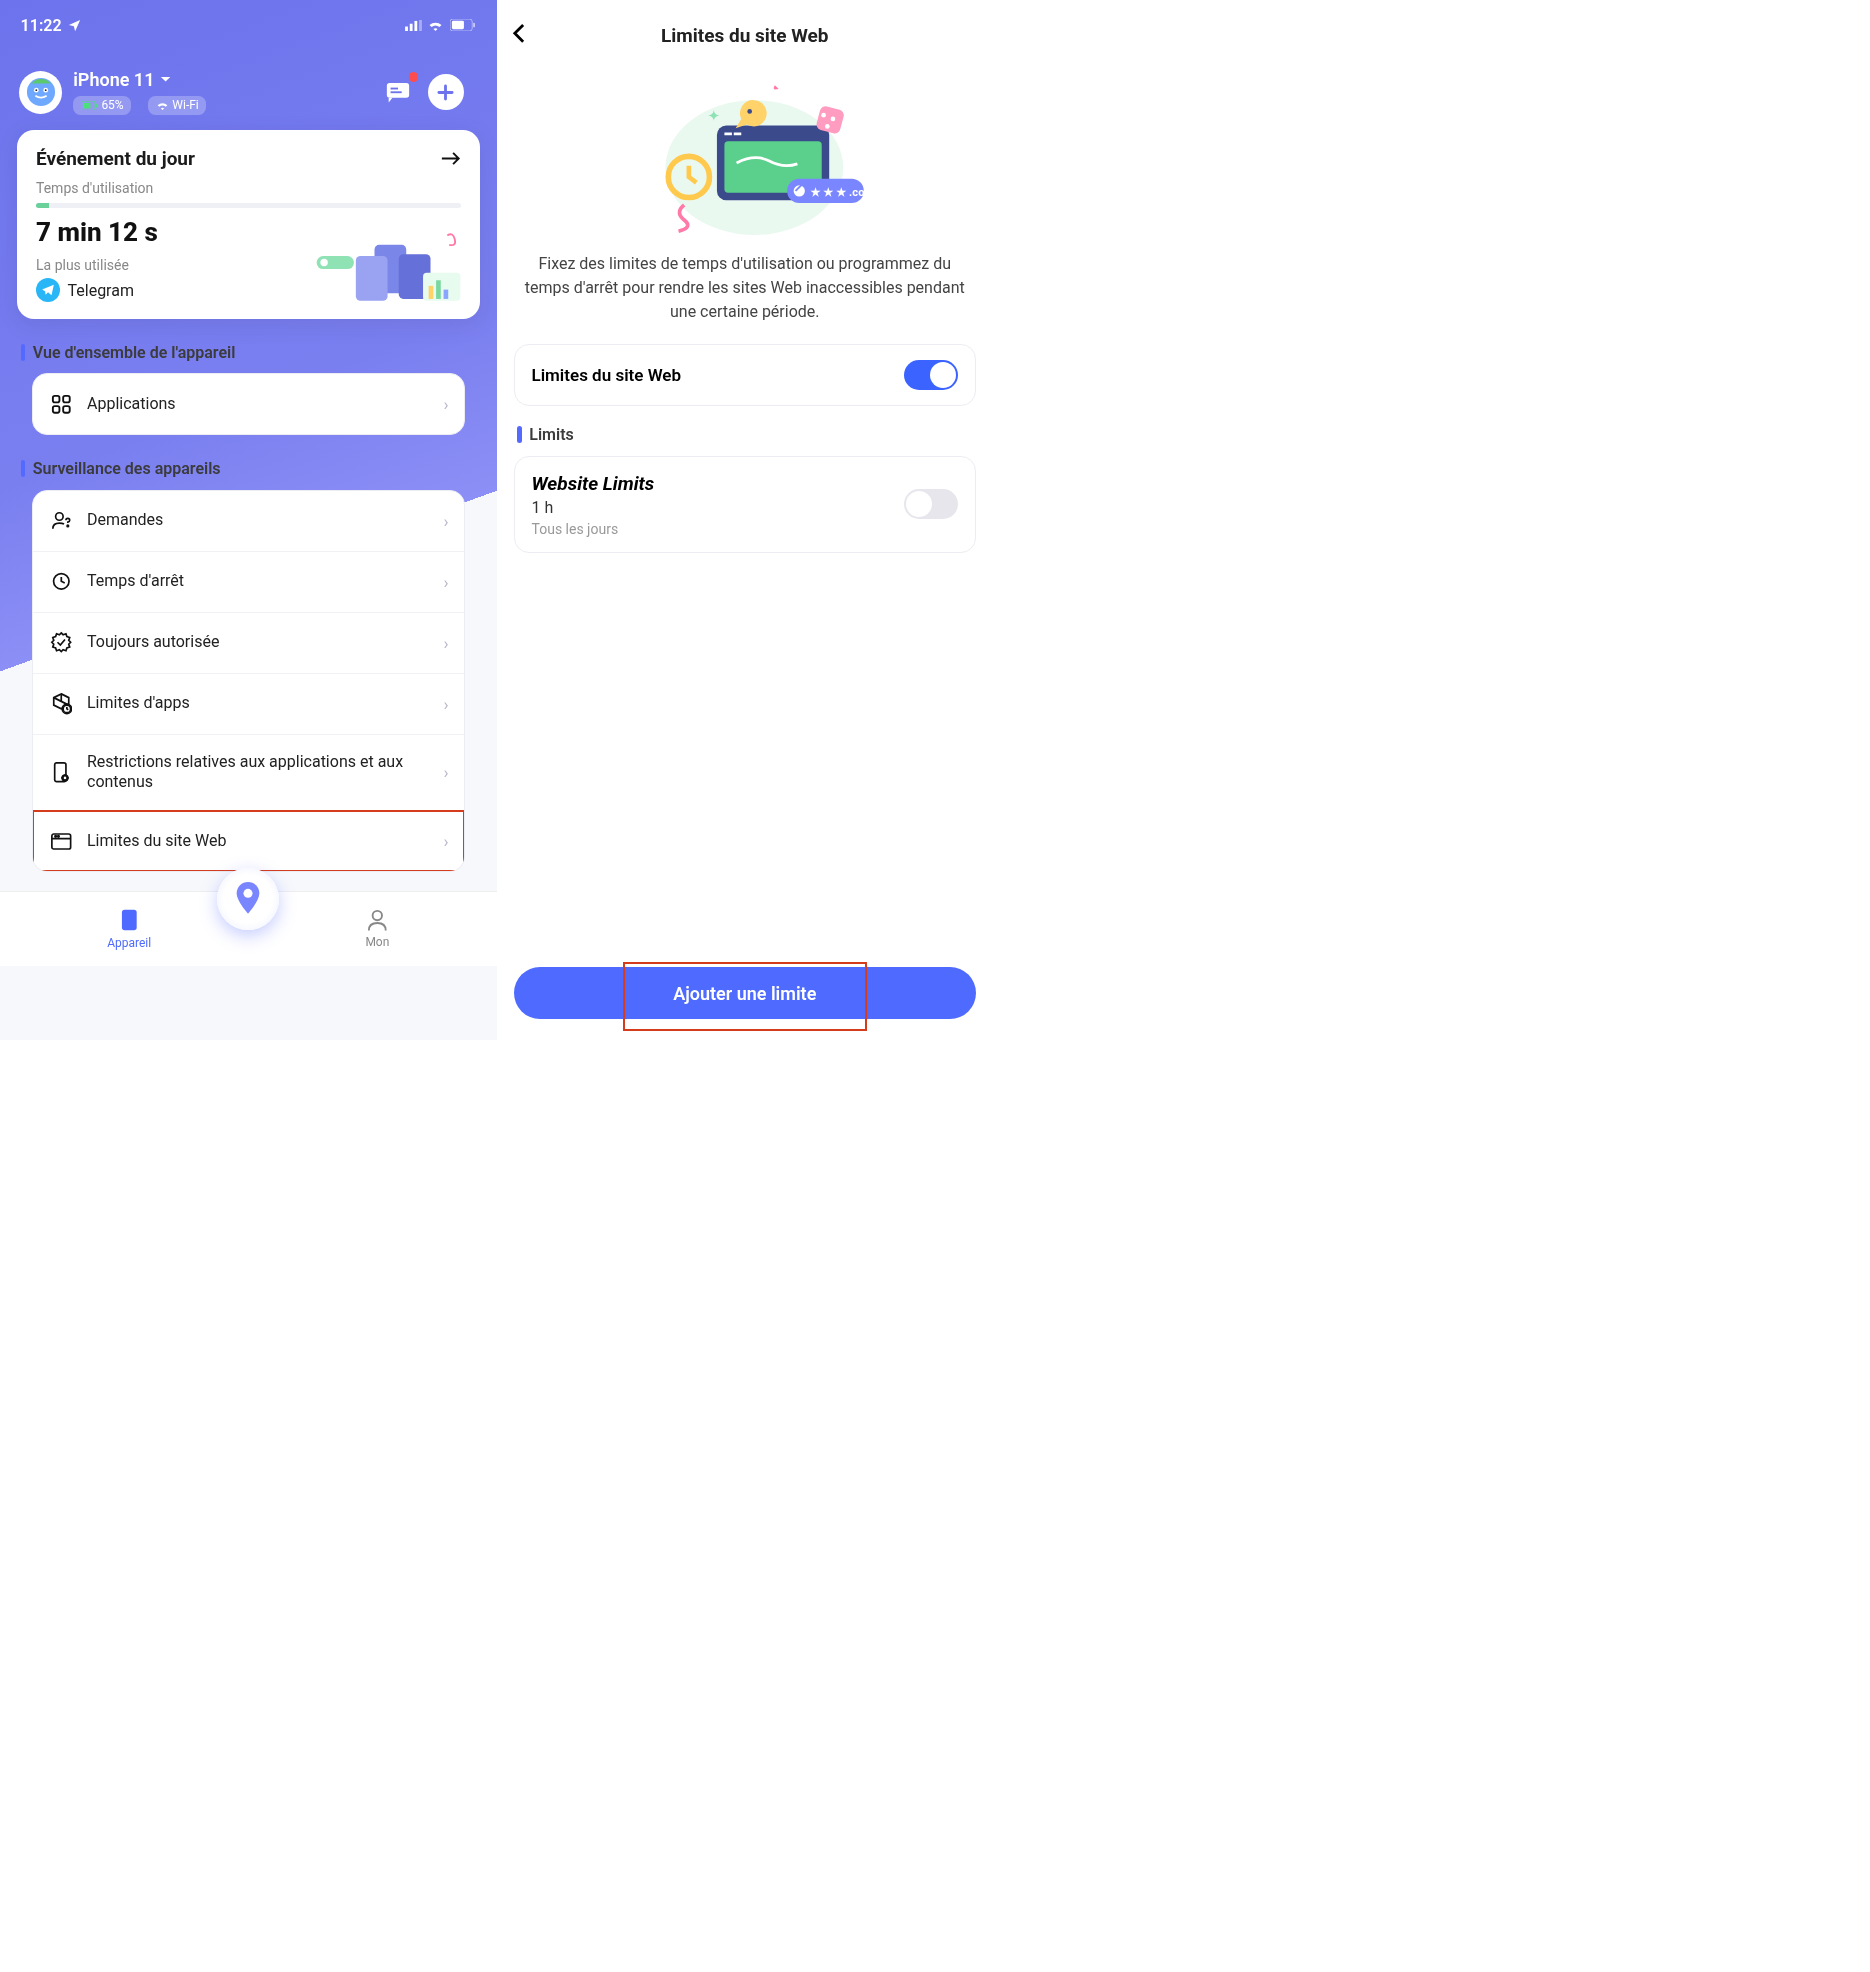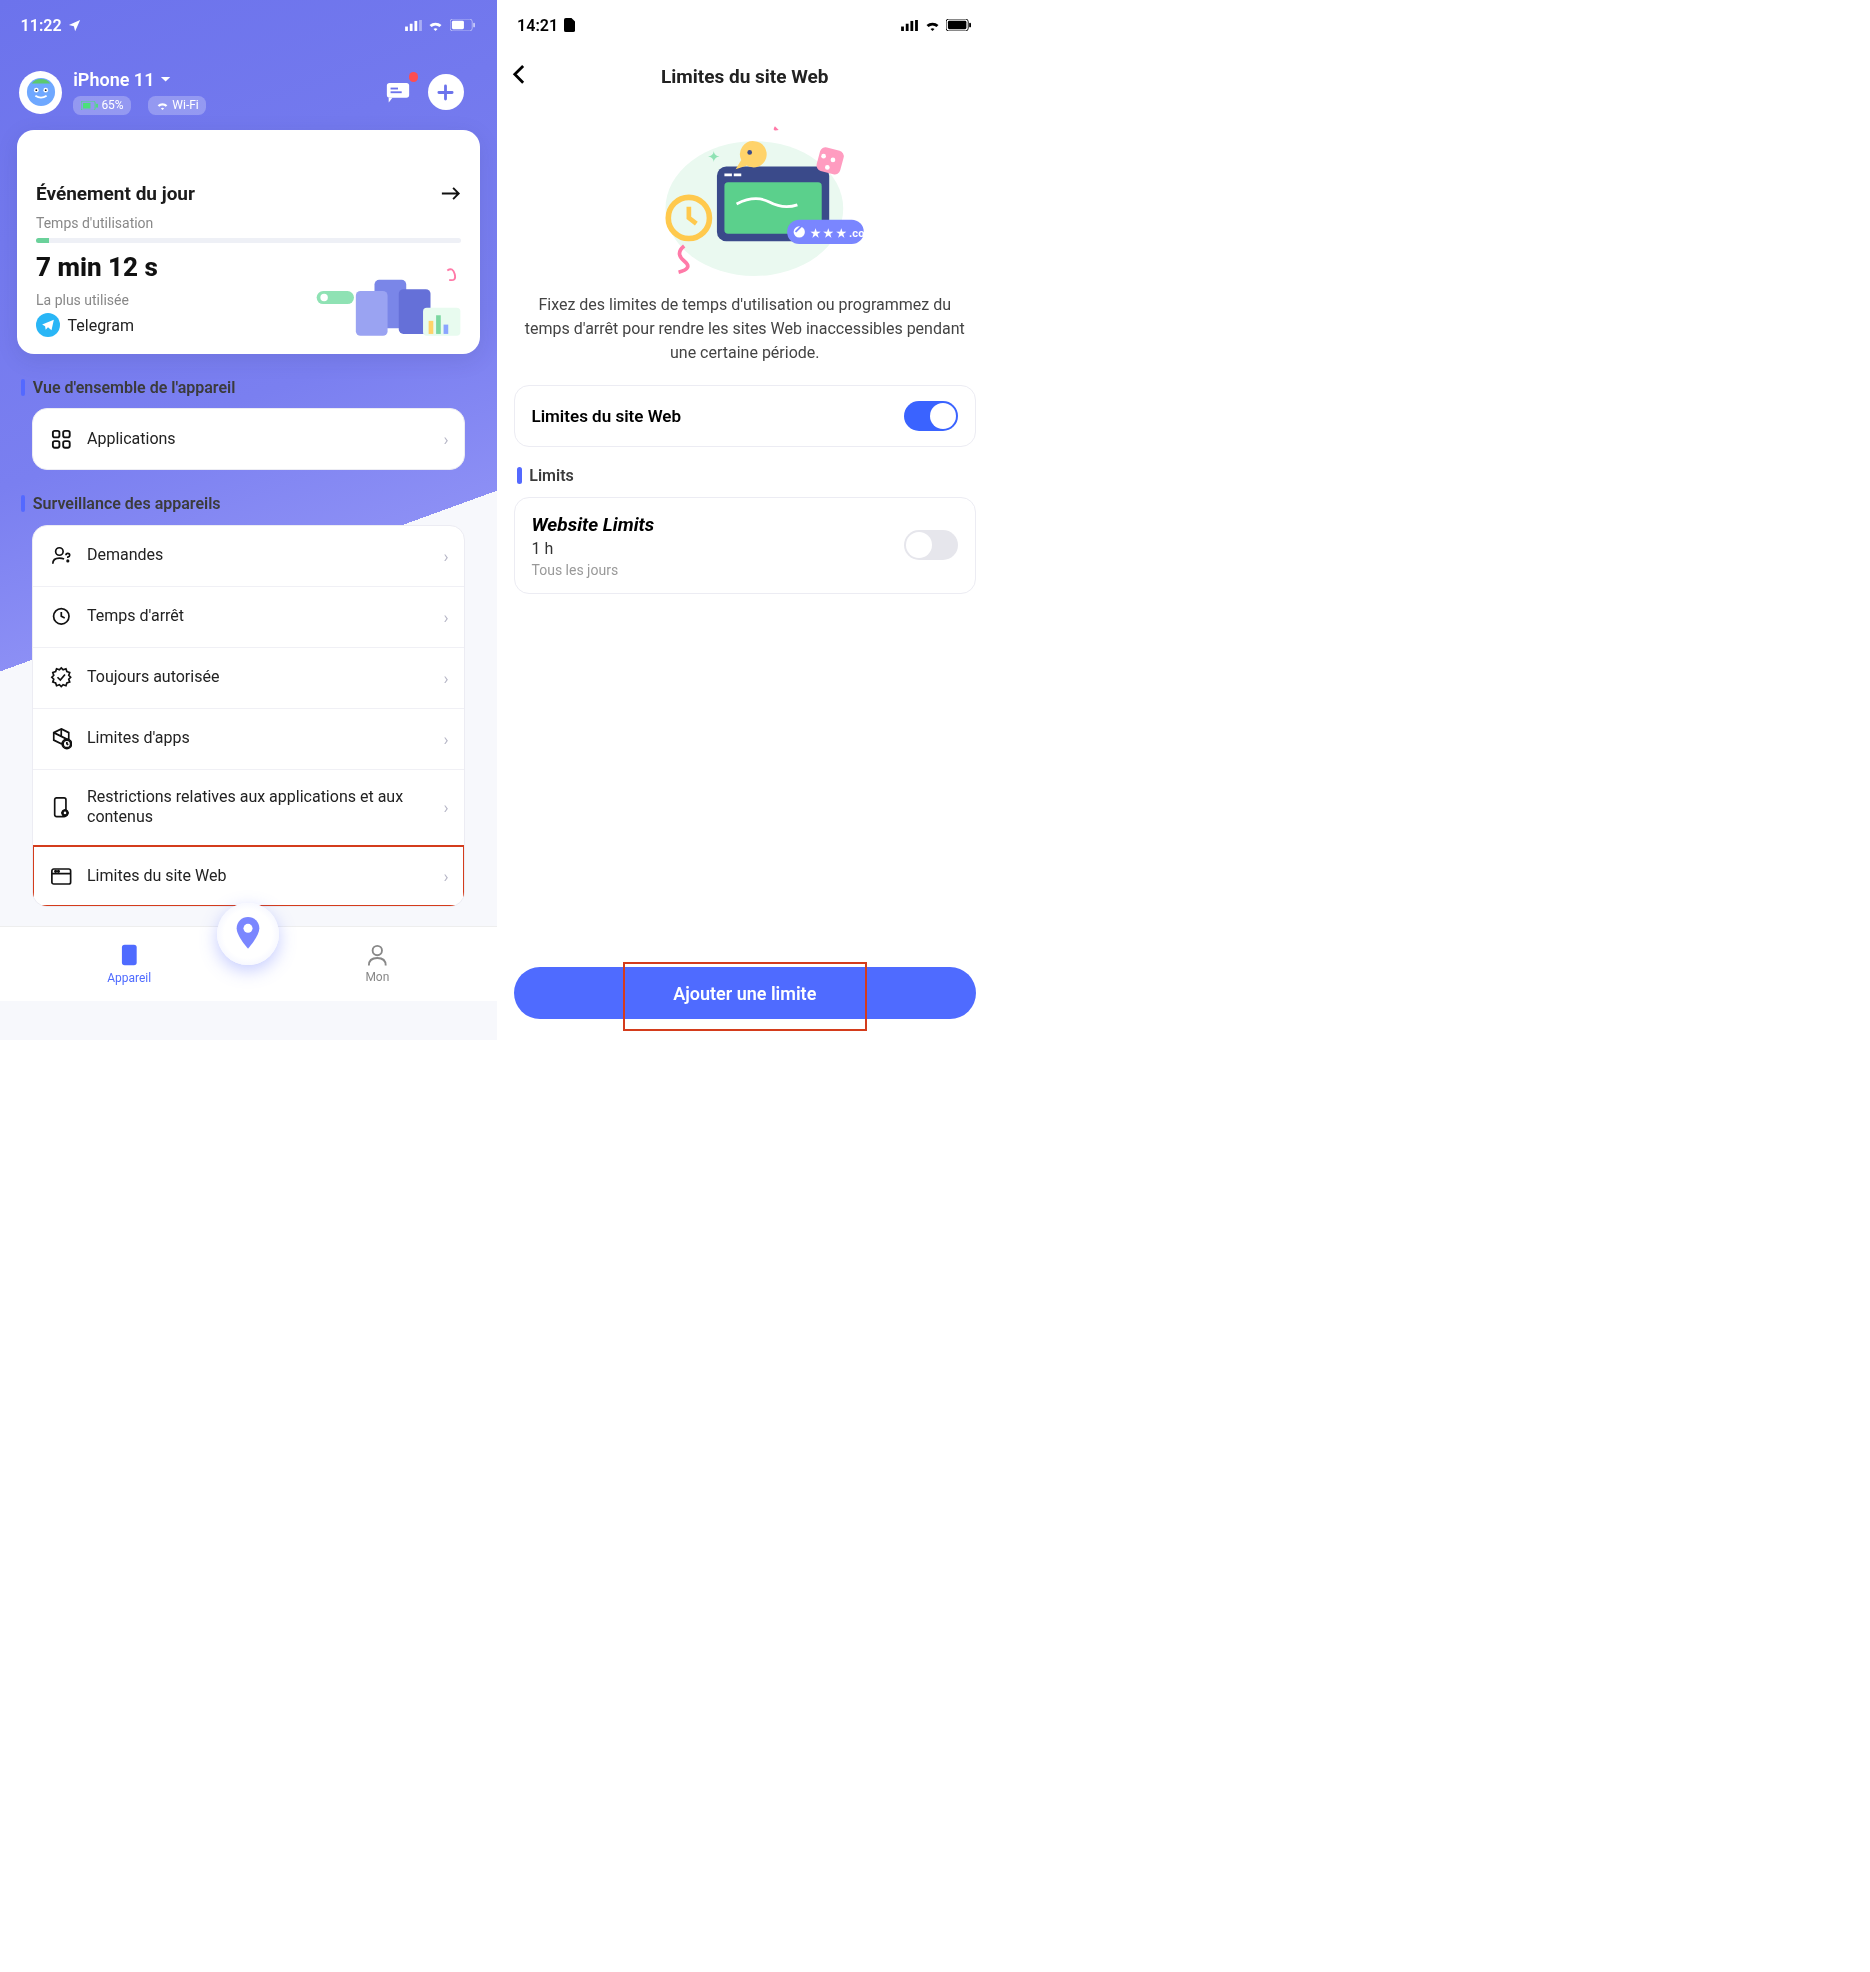--- a/index.html
+++ b/index.html
@@ -20,21 +20,21 @@
 
 .header-row { display: flex; align-items: center; padding: 28px 33px 15px 19px; gap: 11.2px; }
 .avatar { width: 43px; height: 43px; border-radius: 50%; background:#fff; display:flex; align-items:center; justify-content:center; font-size:24px; }
 .device-block { flex: 1; color: #fff; }
 .device-name { font-size: 18px; font-weight: 600; display:flex; align-items:center; gap:5.6px; }
 .chips { margin-top:5.6px; display:flex; gap:17px; }
 .chip { background: rgba(255,255,255,.25); border-radius: 7.5px; padding: 2.8px 7.5px; font-size: 12px; display:flex; align-items:center; gap:3.7px; color:#fff; }
 .hdr-btn { width:36px; height:36px; border-radius:50%; background:#fff; display:flex; align-items:center; justify-content:center; position:relative; }
 
 .card { background:#fff; border-radius:17px; margin:0 17px; padding:17px 19px 17px 19px; box-shadow: 0 5.6px 22.5px rgba(40,40,80,.10); position:relative; }
-.card-head { display:flex; justify-content:space-between; align-items:center;margin-top:35px; }
+.card-head { display:flex; justify-content:space-between; align-items:center; }
 .card-title { font-size:19px; font-weight:700; color:#1b1b1b; }
 .sub { color:#888; font-size:14px; margin-top:9.4px; }
 .prog { height:4.7px; background:#eef0f6; border-radius:93px; margin-top:7.5px; overflow:hidden; }
 .prog-fill { height:100%; width:3%; background:#6ad19a; }
 .big-time { font-size:26px; font-weight:800; color:#111; margin-top:9.4px; }
 .mu-label { color:#888; font-size:14px; margin-top:9.4px; }
 .mu-row { display:flex; align-items:center; gap:7.5px; margin-top:5.6px; }
 .mu-icon { width:24px; height:24px; border-radius:50%; background:#29b6f6; display:flex; align-items:center; justify-content:center; }
 .mu-name { font-size:16px; color:#222; }
 .card-illus { position:absolute; right:11.2px; bottom:7.5px; width:159px; height:84px; }
@@ -319,44 +319,20 @@
             </svg>
     <span>Mon</span>
   </div>
 </div>
 
 </div>
 </div>
 
 <div class="phone right">
 
-<div class="statusbar">
-  <span style="display:flex;align-items:center;gap:5.6px">
-    <span>14:21</span>
-    <svg width="11.2" height="14" viewBox="0 0 12 15" fill="#000">
-            <path d="M2 0h6l4 4v9a2 2 0 01-2 2H2a2 2 0 01-2-2V2a2 2 0 012-2z"></path>
-          </svg>
-  </span>
-  <span class="sb-icons">
-    <svg width="17" height="11.2" fill="#000" viewBox="0 0 18 12">
-            <rect x="0" y="7" width="3" height="5"></rect>
-            <rect x="5" y="4" width="3" height="8"></rect>
-            <rect x="10" y="1" width="3" height="11"></rect>
-            <rect x="15" y="0" width="3" height="12"></rect>
-          </svg>
-    <svg width="17" height="12" viewBox="0 0 24 18" fill="#000">
-            <path d="M12 18l-3-3a5 5 0 016 0l-3 3zm-6-6l-3-3a14 14 0 0118 0l-3 3a10 10 0 00-12 0z"></path>
-          </svg>
-    <svg width="26" height="12" viewBox="0 0 28 13">
-            <rect x="0" y="0" width="24" height="13" rx="3" fill="none" stroke="#000"></rect>
-            <rect x="2" y="2" width="20" height="9" rx="1.5" fill="#000"></rect>
-            <rect x="25" y="4" width="2" height="5" rx="1" fill="#000"></rect>
-          </svg>
-  </span>
-</div>
 
 <div class="top">
   <div class="back">
     <svg width="13" height="20.6" viewBox="0 0 14 22" fill="none" stroke="#000" stroke-width="3">
             <path d="M12 2L3 11l9 9"></path>
           </svg>
   </div>
   <div class="page-title">Limites du site Web</div>
   <div style="width:37px"></div>
 </div>

